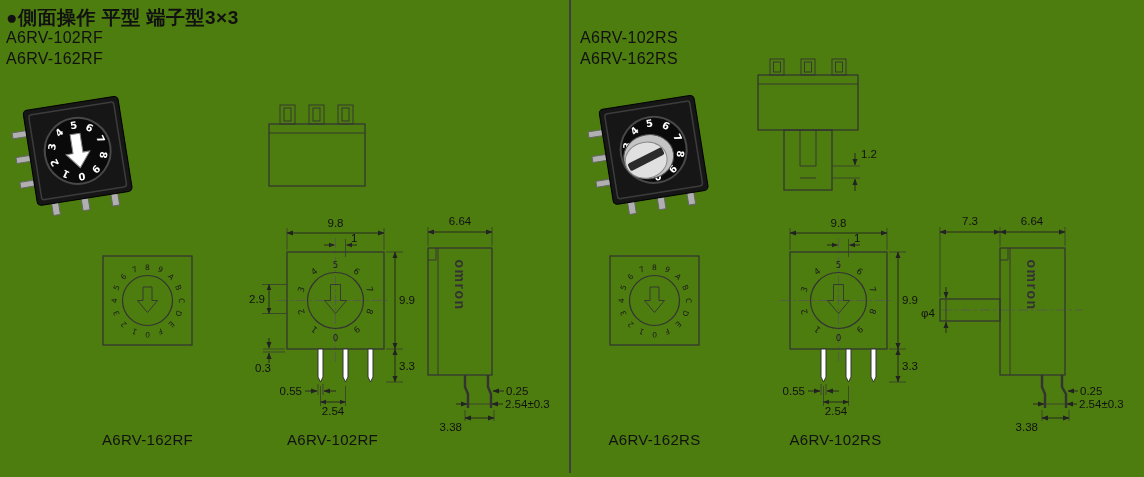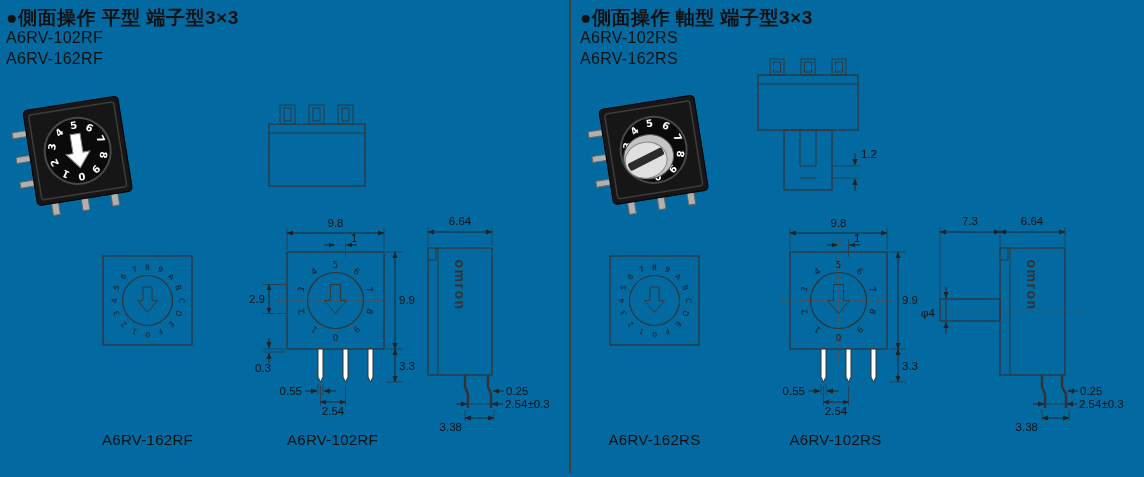--- a/index.html
+++ b/index.html
@@ -1,18 +1,18 @@
 <!DOCTYPE html>
 <html><head>
 <meta charset="utf-8">
 <title>Rotary DIP Switch Dimensional Drawings</title>
 <style>
   *{margin:0;padding:0;box-sizing:border-box}
   body{background:#fff;font-family:"Liberation Sans","DejaVu Sans",sans-serif;color:#111}
-  .page{position:relative;width:1144px;height:477px;background:#0369a1;overflow:hidden}
+  .page{position:relative;width:1144px;height:477px;background:#4d7c0f;overflow:hidden}
   .abs{position:absolute}
   .title{font-size:19px;font-weight:700;letter-spacing:.5px;white-space:nowrap}
   .model{font-size:16px;letter-spacing:.3px;white-space:nowrap}
   .caption{font-size:15px;text-align:center;letter-spacing:.3px;white-space:nowrap}
   .divider{position:absolute;background:#3f3f3f}
   svg{position:absolute;overflow:visible}
   .outline{fill:none;stroke:#333;stroke-width:1.2}
   .thin{fill:none;stroke:#333;stroke-width:.9}
   .ext{stroke:#333;stroke-width:.7;fill:none}
   .dim{stroke:#222;stroke-width:.9;fill:none}
@@ -197,21 +197,20 @@
     <line x1="76" y1="205" x2="76" y2="216" class="ext"></line>
     <line x1="47" y1="213" x2="76" y2="213" class="dim" marker-start="url(#aSL)" marker-end="url(#aSL)"></line>
     <text class="dtxt" x="44" y="226" text-anchor="end">3.38</text>
   </svg>
 
   <div class="abs caption" style="left:100px;top:431px;width:95px">A6RV-162RF</div>
   <div class="abs caption" style="left:245px;top:431px;width:175px">A6RV-102RF</div>
 
   <div class="divider" style="left:569px;top:0;width:2px;height:473px"></div>
 
-  <div class="abs title" style="left:580px;top:5px">●側面操作 軸型 端子型3×3</div>
   <div class="abs model" style="left:580px;top:29px">A6RV-102RS</div>
   <div class="abs model" style="left:580px;top:50px">A6RV-162RS</div>
 
   <svg style="left:590px;top:92px" width="135" height="132" viewBox="0 0 135 132">
     <g transform="rotate(-9 63 60)">
       <rect x="2" y="30" width="14" height="6" fill="#b0b0b0" stroke="#666"></rect>
       <rect x="2" y="55" width="14" height="6" fill="#b0b0b0" stroke="#666"></rect>
       <rect x="2" y="80" width="14" height="6" fill="#b0b0b0" stroke="#666"></rect>
       <rect x="30" y="104" width="7" height="14" fill="#b0b0b0" stroke="#666"></rect>
       <rect x="60" y="104" width="7" height="14" fill="#b0b0b0" stroke="#666"></rect>

